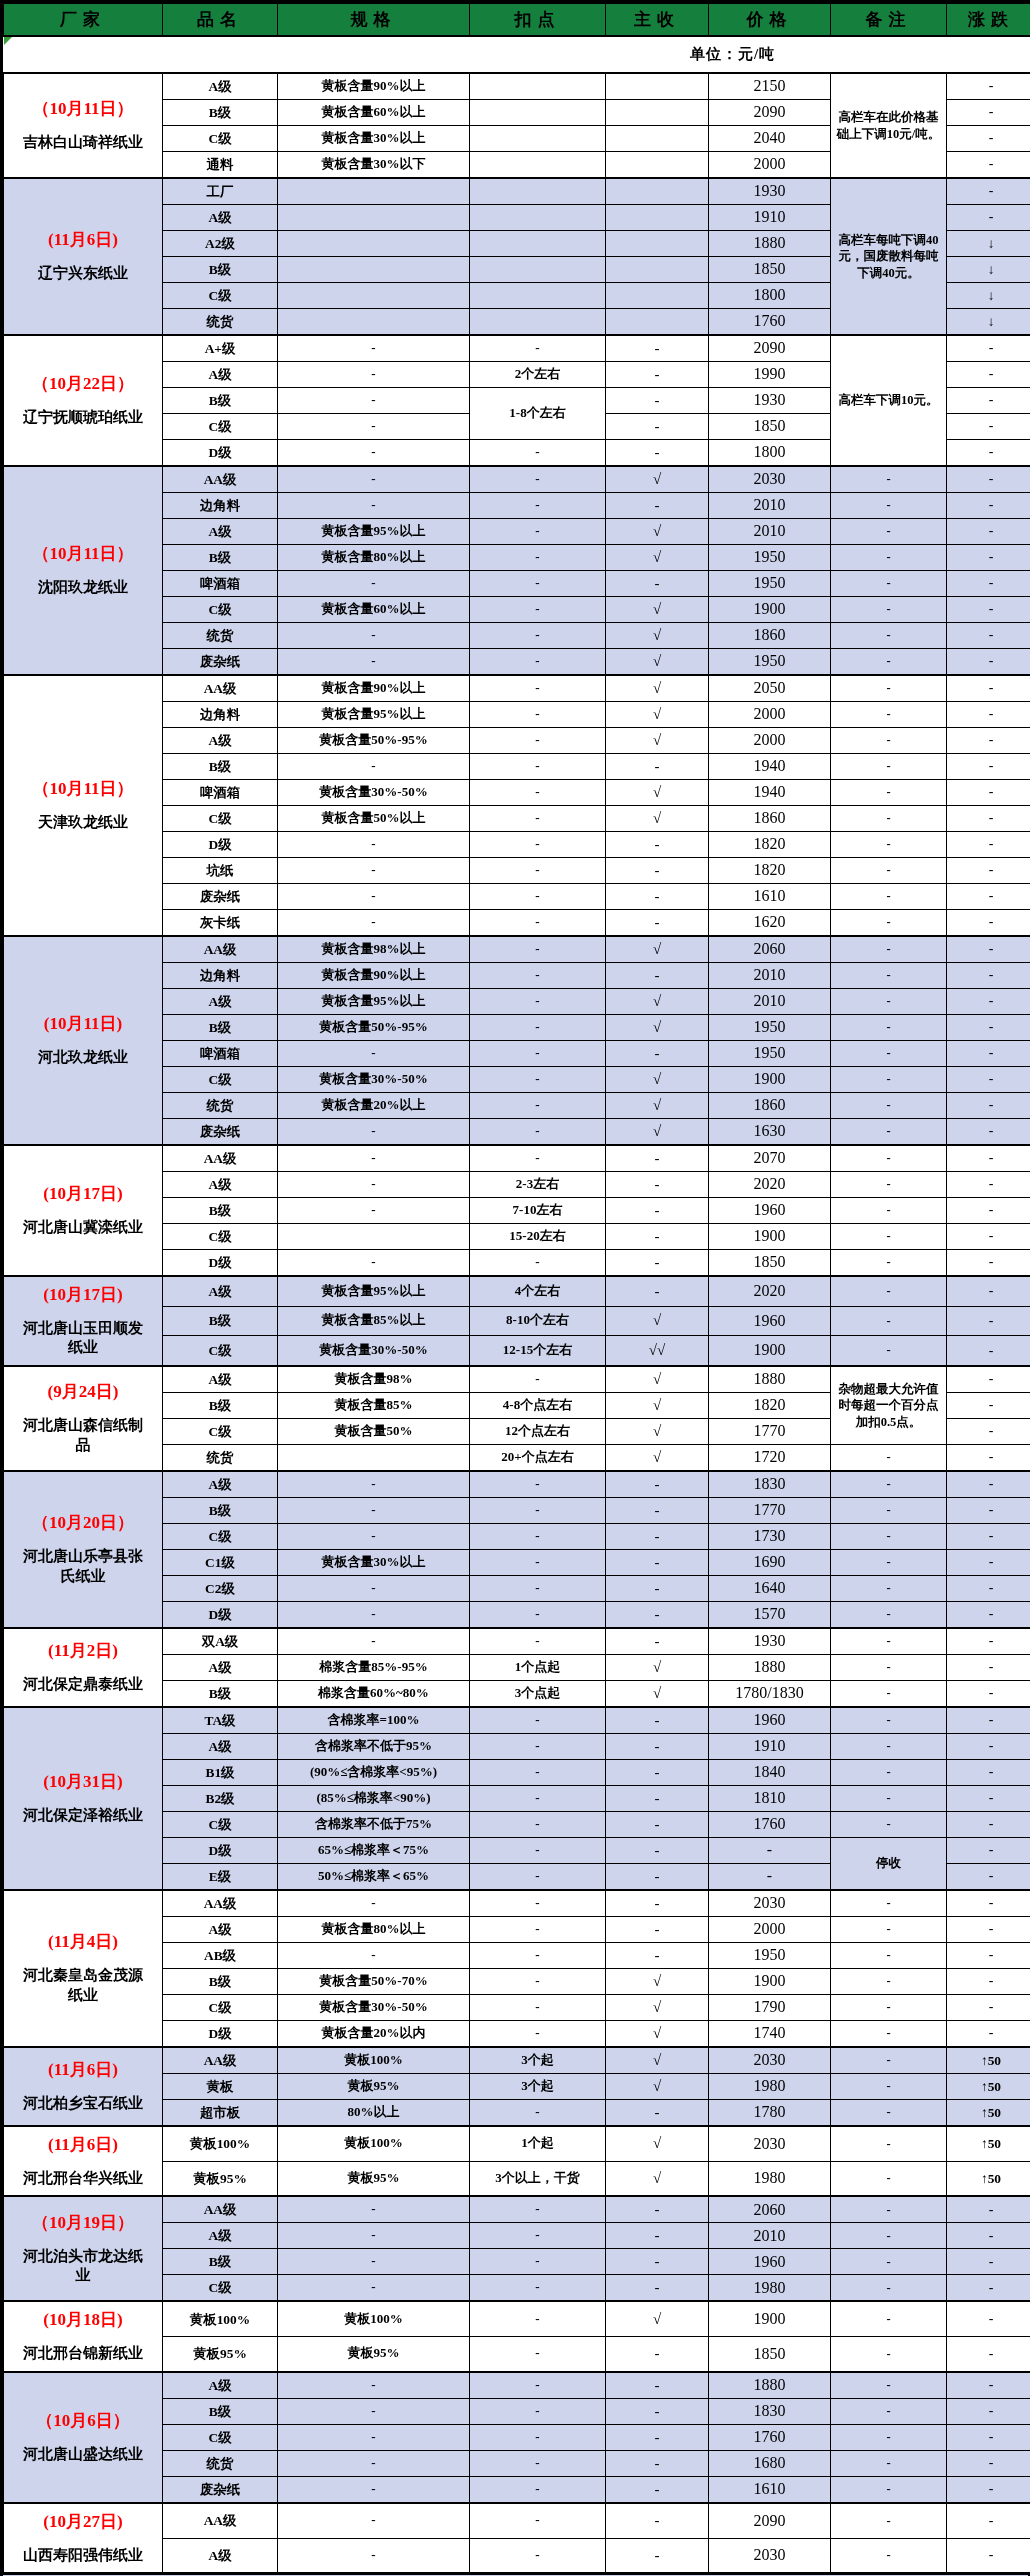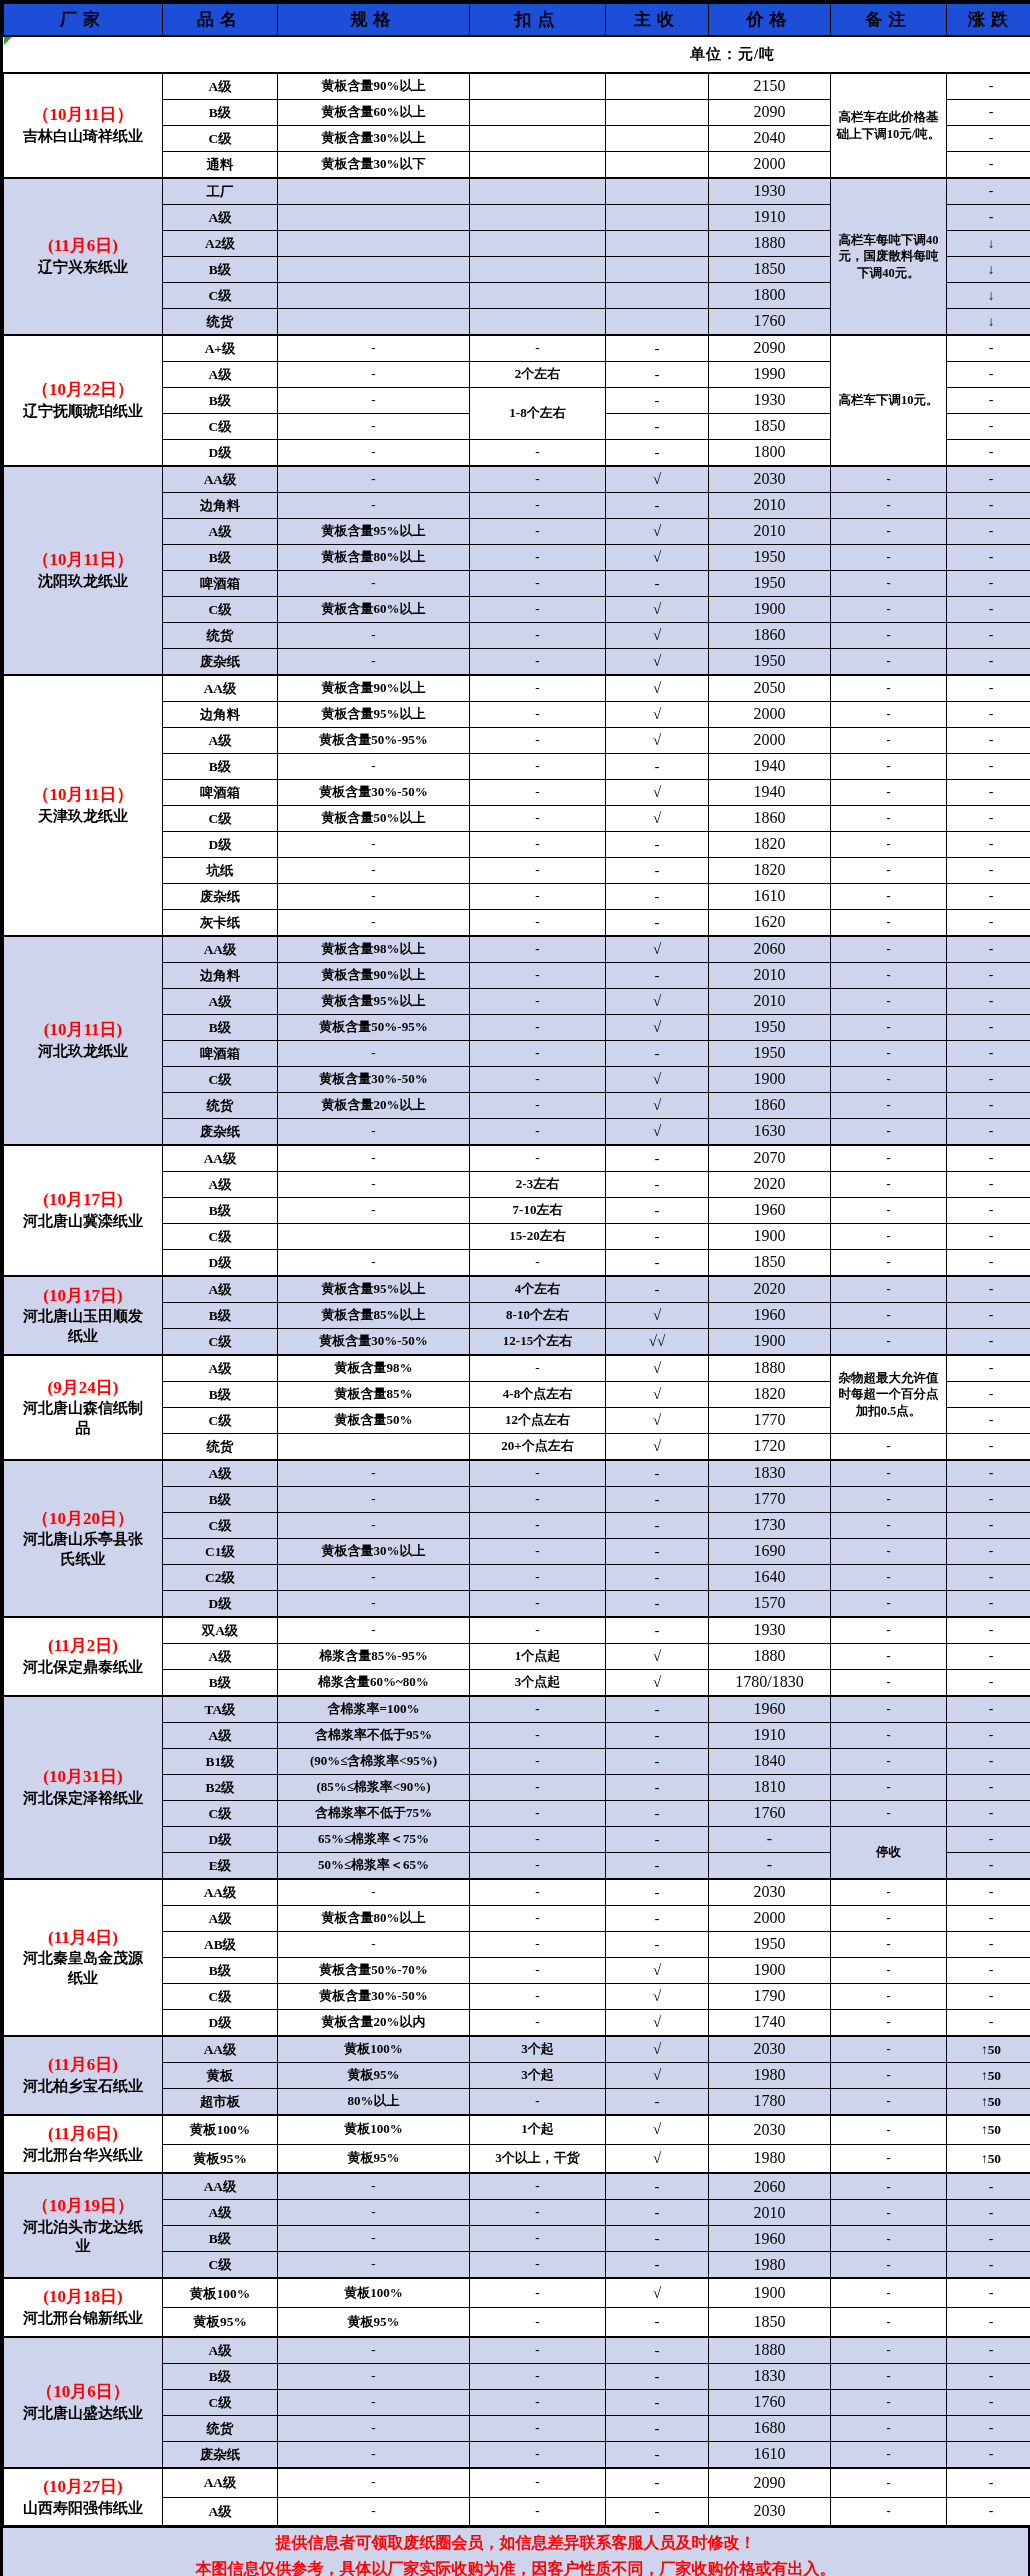--- a/index.html
+++ b/index.html
@@ -16,21 +16,21 @@
     height:27px;line-height:27px;text-align:center;
     font-size:21px;font-weight:bold;letter-spacing:3px;
     color:var(--accent-red);background:var(--title-bg);
     border-bottom:2px solid var(--line);
     white-space:nowrap;overflow:hidden;
   }
   table{width:100%;border-collapse:collapse;table-layout:fixed;}
   th{
     border:1px solid var(--line);border-bottom:2px solid var(--line);
     height:31px;font-size:17px;font-weight:bold;letter-spacing:6px;
-    text-align:center;background:#1d4ed8;padding:0;
+    text-align:center;background:#15803d;padding:0;
   }
   td{
     border:1px solid var(--line);
     height:25px;padding:0 2px;text-align:center;vertical-align:middle;
     font-size:13px;line-height:1.15;overflow:hidden;background:#fff;
   }
   tr.shaded td{background:var(--row-blue);}
   tr.section-start td{border-top:2px solid var(--line);}
   .unit-row td{border-left:none;border-right:none;height:35px;position:relative;background:#fff;}
   .unit-label{font-weight:bold;font-size:15px;letter-spacing:1px;margin-left:29px;}
@@ -41,21 +41,21 @@
   td.c-grade{font-weight:bold;font-size:13.4px;}
   td.c-spec{font-weight:bold;font-size:13px;}
   td.c-deduct{font-weight:bold;font-size:13px;}
   td.c-main{font-size:15px;}
   td.c-price{font-size:16px;}
   td.c-note{font-weight:bold;font-size:12.5px;line-height:1.3;padding:0 4px;}
   td.c-trend{font-size:14px;}
   td.c-trend.arrow{font-weight:bold;font-size:13.4px;}
   td.factory{padding:7px 2px;}
   .fdate{color:var(--accent-red);font-weight:bold;font-size:17px;line-height:1.35;}
-  .fname{font-weight:bold;font-size:15px;line-height:1.3;padding:0 12px;}
+  .fname{font-weight:bold;font-size:15px;line-height:1.3;padding:0 12px;margin-top:12px;}
   .footer{
     background:var(--row-blue);border-top:2px solid var(--line);
     text-align:center;padding:2px 0 3px 0;
   }
   .footer div{color:var(--accent-red);font-weight:bold;font-size:16px;line-height:26px;}
 </style>
 </head>
 <body>
 
 <div class="sheet">

